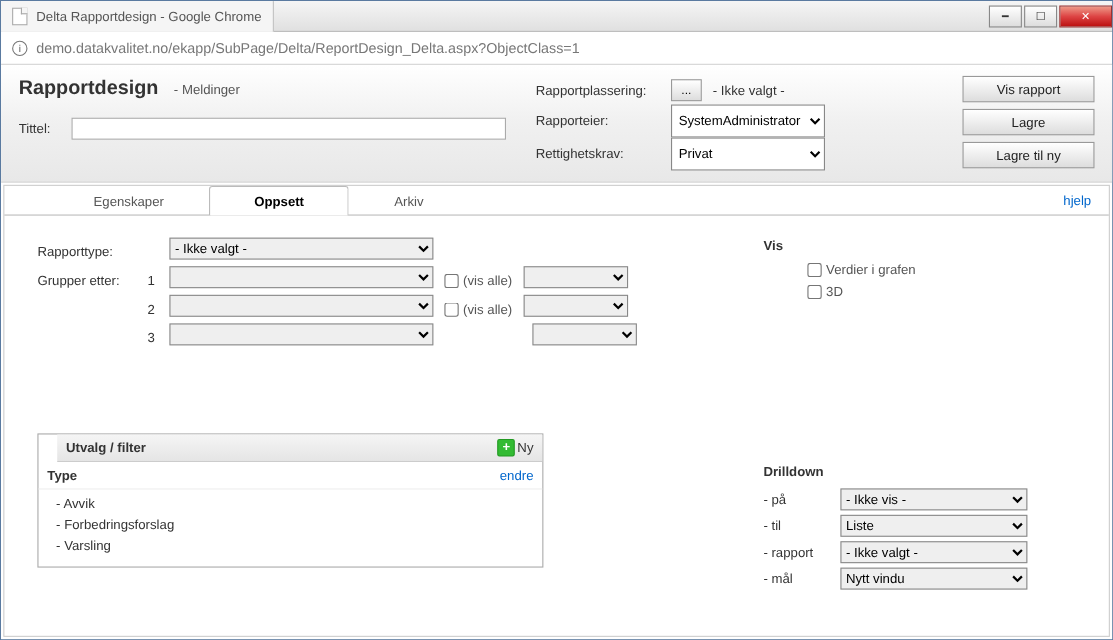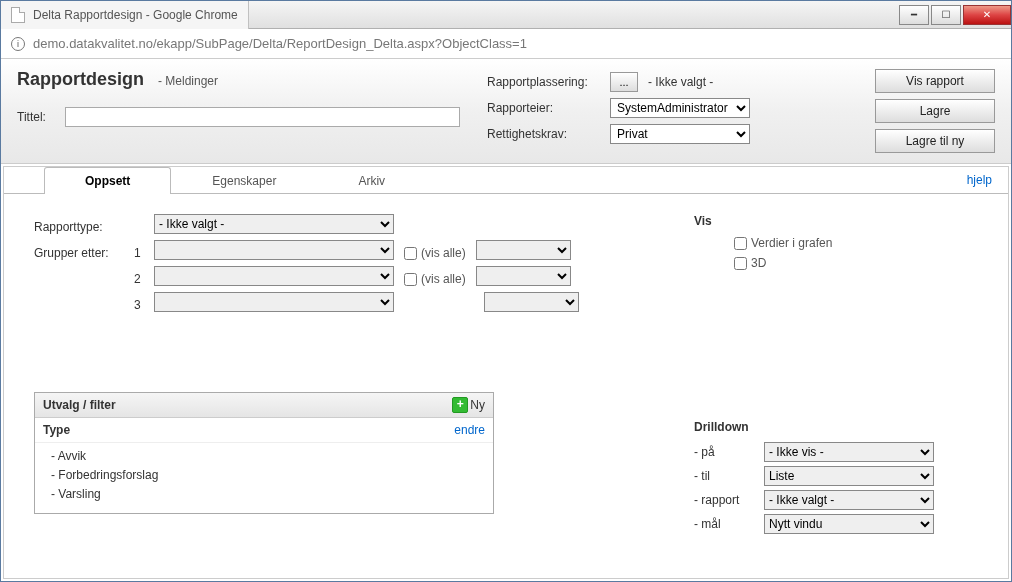--- a/index.html
+++ b/index.html
@@ -28,21 +28,21 @@
     
     .header-title-row { display:flex; align-items:baseline; gap:14px; margin-bottom:14px;}
     .page-title { font-size:18px; font-weight:bold; color:#333; }
     .page-subtitle { font-size:12px; color:#555; }
     .form-row { display:flex; align-items:center; gap:8px; min-height:26px;}
     .form-label { width:115px; color:#333; font-size:12px;}
     .form-label-sm { width:40px; color:#333; font-size:12px;}
     input.txt { border:1px solid #aaa; height:20px; padding:2px 4px; font-size:12px; }
     .txt-wide { width: 395px;}
     
-    select.sel { border:1px solid #888; height:20px; font-size:12px; background:#fff; padding:0 2px;}
+    select.sel { border:1px solid #888; height:30px; font-size:12px; background:#fff; padding:0 2px;}
     .sel-140 { width:140px;}
     
     .btn-action { width:120px; height:24px; background:linear-gradient(#fff,#eee,#ddd); border:1px solid #999; font-size:12px; color:#222; cursor:pointer;}
     .btn-small { height:20px; width:28px; background:linear-gradient(#fff,#ddd); border:1px solid #999; font-size:11px; cursor:pointer;}
     .inline-gap { display:flex; align-items:center; gap:10px;}
     .not-selected { color:#333; font-size:12px;}
     
     
     .body-area { flex:1; background:#fff; border:1px solid #ccc; margin:2px; position:relative; }
     
@@ -62,21 +62,21 @@
     .chk-label { display:flex; align-items:center; gap:4px; margin-left:10px; color:#555;}
     input[type=checkbox] { width:13px; height:13px;}
     
     .hjelp { position:absolute; right:16px; top:6px; color:#06c; cursor:pointer; font-size:12px;}
     
     .section-title { font-weight:bold; color:#333; margin-bottom:8px; font-size:12px;}
     .vis-opts { margin-left:30px; display:flex; flex-direction:column; gap:6px;}
     
     
     .filter-box { border:1px solid #aaa; margin-top:80px; width:460px;}
-    .filter-head { background:linear-gradient(#f5f5f5,#e5e5e5); padding:5px 8px; display:flex; align-items:flex-start; border-bottom:1px solid #ccc;}
+    .filter-head { background:linear-gradient(#f5f5f5,#e5e5e5); padding:5px 8px; display:flex; align-items:flex-start; border-bottom:1px solid #ccc;margin-left:17px;}
     .filter-head .ft-title { font-weight:bold; color:#333;}
     .filter-head .ny { margin-left:auto; color:#333; padding-left:18px; position:relative; cursor:pointer;}
     .filter-head .ny::before { content:'+'; position:absolute; left:0; top:-1px; width:14px; height:14px; background:#3b3; color:#fff; border:1px solid #292; border-radius:2px; font-weight:bold; text-align:center; line-height:13px; font-size:12px;}
     .filter-sub { padding:5px 8px; display:flex; border-bottom:1px solid #eee;}
     .filter-sub .type { font-weight:bold; color:#333;}
     .filter-sub .endre { margin-left:auto; color:#06c; cursor:pointer;}
     .filter-body { padding:4px 8px 8px 16px; color:#333; line-height:1.6;}
     
     .drilldown { margin-top:150px; }
     .dd-row { display:flex; align-items:center; margin-bottom:4px;}
@@ -137,22 +137,22 @@
       </div>
       <div class="header-right">
         <button class="btn-action">Vis rapport</button>
         <button class="btn-action">Lagre</button>
         <button class="btn-action">Lagre til ny</button>
       </div>
     </div>
 
     <div class="body-area">
       <div class="tabs">
+        <div class="tab">Egenskaper</div>
         <div class="tab active">Oppsett</div>
-        <div class="tab">Egenskaper</div>
         <div class="tab">Arkiv</div>
       </div>
       <span class="hjelp">hjelp</span>
 
       <div class="content">
         <div class="col-left">
 
           <div class="oppsett-row">
             <span class="ol-label">Rapporttype:</span>
             <span class="ol-num"></span>

